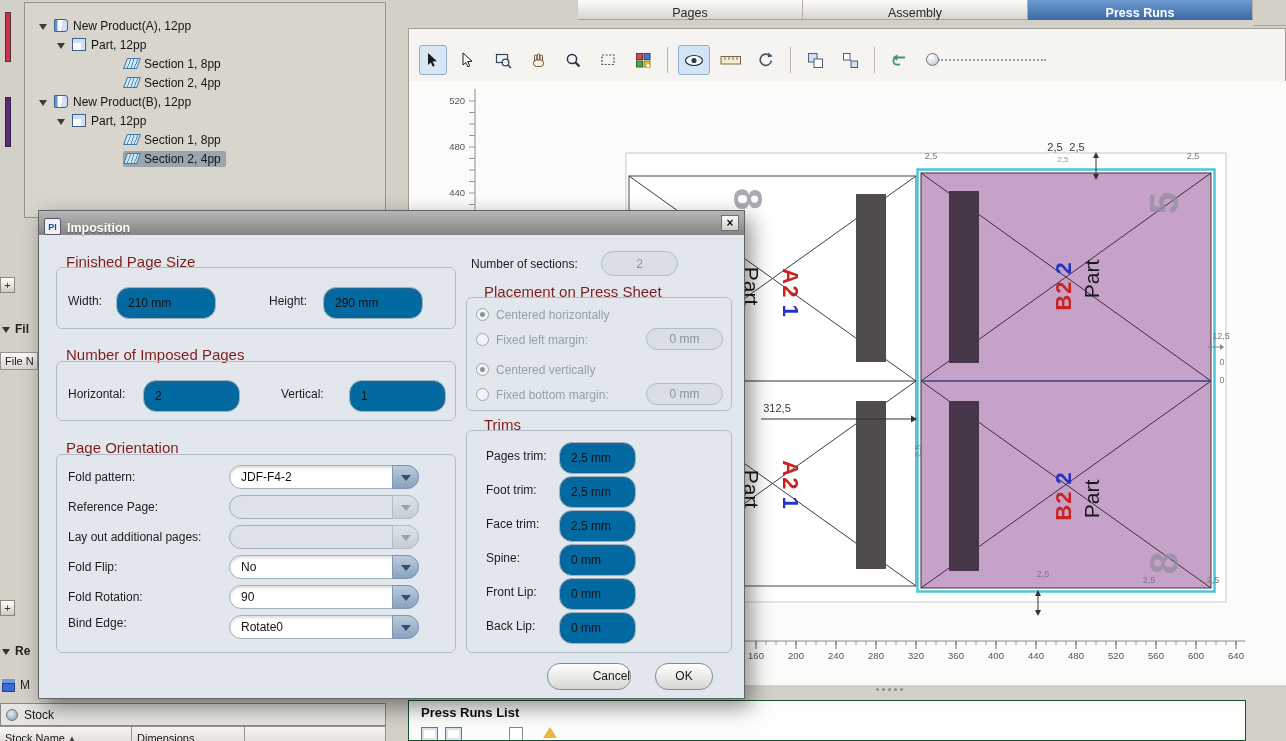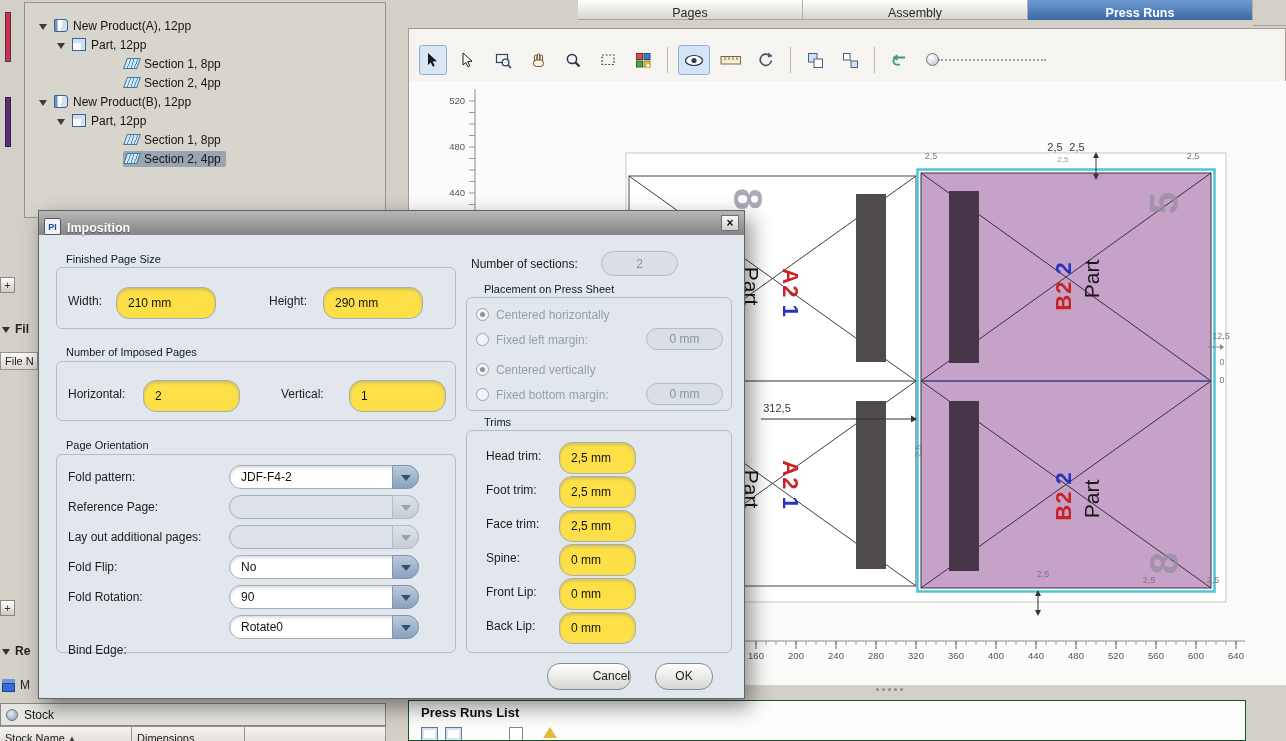--- a/index.html
+++ b/index.html
@@ -64,25 +64,25 @@
 .stock-panel{position:absolute;left:0;top:703px;width:386px;height:23px;background:#e7e5e1;border:1px solid #8a877f;display:flex;align-items:center;padding-left:5px;}
 .stock-hdrs{position:absolute;left:0;top:726px;width:386px;height:15px;display:flex;}
 .stock-hdrs .cell{height:23px;background:linear-gradient(#f6f5f3,#d9d5cf);border-right:1px solid #98948c;border-top:1px solid #98948c;font-size:11px;padding:0 5px;display:flex;align-items:center;white-space:nowrap;overflow:hidden;}
 
 
 .dialog{position:absolute;left:38px;top:210px;width:707px;height:489px;background:#e2e7ed;border:1px solid #5f6468;box-shadow:6px 8px 20px rgba(0,0,0,.45);z-index:20;}
 .dlg-title{position:absolute;left:0;top:0;right:0;height:24px;background:linear-gradient(#b7b7b7,#848484);display:flex;align-items:flex-end;padding:0 5px;}
 .dlg-logo{width:17px;height:17px;background:#f0f2f8;border:1px solid #556;border-radius:2px;font-size:9px;font-weight:bold;color:#234a9a;text-align:center;line-height:16px;margin-right:6px;flex:none;}
 .dlg-title-text{color:#fff;font-weight:bold;font-size:12.5px;text-shadow:0 1px 1px rgba(0,0,0,.4);}
 .dlg-close{position:absolute;right:5px;top:4px;width:18px;height:16px;background:linear-gradient(#fafafa,#cfcfcf);border:1px solid #707070;text-align:center;line-height:14px;font-size:12px;font-weight:bold;color:#111;}
-.grp-label{position:absolute;font-size:11px;color:#0f172a;}
+.grp-label{position:absolute;font-size:15px;color:#7f1d1d;}
 .grp-box{position:absolute;border:1px solid #b2bcc8;border-radius:6px;}
 .flabel{position:absolute;font-size:12px;color:#1c1c1c;white-space:nowrap;}
 .flabel.dis{color:#96a0a9;}
-.pill{position:absolute;height:25px;border:1px solid #a2afbc;border-radius:13px;background:#fde047;font-family:"Liberation Sans",sans-serif;font-size:12px;color:#111;padding:15px 11px;box-shadow:inset 0 2px 3px rgba(90,105,120,.25);outline:none;}
+.pill{position:absolute;height:25px;border:1px solid #a2afbc;border-radius:13px;background:#0369a1;font-family:"Liberation Sans",sans-serif;font-size:12px;color:#111;padding:15px 11px;box-shadow:inset 0 2px 3px rgba(90,105,120,.25);outline:none;}
 .pill.dis{background:#d9dfe5;color:#8893a0;box-shadow:none;border-color:#b2bcc6;text-align:center;padding:0 4px;}
 .dd{position:absolute;height:24px;border:1px solid #a2afbc;border-radius:12px;background:#fff;box-shadow:inset 0 2px 3px rgba(90,105,120,.22);}
 .dd-val{position:absolute;left:11px;top:4px;font-size:12px;color:#111;}
 .dd-btn{position:absolute;right:-1px;top:-1px;width:27px;height:24px;border-radius:0 12px 12px 0;background:linear-gradient(#bccbdd,#87a1be);border:1px solid #7e96b2;}
 .dd-btn::after{content:"";position:absolute;left:8px;top:9px;border:5px solid transparent;border-top:6px solid #33506e;}
 .dd.dis{background:#dde2e8;box-shadow:none;}
 .dd.dis .dd-btn{background:linear-gradient(#dde3e9,#c6cdd5);border-color:#b4bcc4;}
 .dd.dis .dd-btn::after{border-top-color:#98a2ac;}
 .radio{position:absolute;width:13px;height:13px;border-radius:50%;border:1px solid #9aa6b0;background:#f2f5f7;}
 .radio.on::after{content:"";position:absolute;left:3px;top:3px;width:5px;height:5px;border-radius:50%;background:#8a978a;}
@@ -465,29 +465,29 @@
     <span class="flabel" style="left:29px;top:349px;">Fold Flip:</span>
     <div class="dd" style="left:190px;top:344px;width:190px;">
       <span class="dd-val">No</span>
         <span class="dd-btn"></span>
     </div>
     <span class="flabel" style="left:29px;top:379px;">Fold Rotation:</span>
     <div class="dd" style="left:190px;top:374px;width:190px;">
       <span class="dd-val">90</span>
         <span class="dd-btn"></span>
     </div>
-    <span class="flabel" style="left:29px;top:432px;">Bind Edge:</span>
+    <span class="flabel" style="left:29px;top:405px;">Bind Edge:</span>
     <div class="dd" style="left:190px;top:404px;width:190px;">
       <span class="dd-val">Rotate0</span>
         <span class="dd-btn"></span>
     </div>
 
     <div class="grp-label" style="left:445px;top:205px;">Trims</div>
     <div class="grp-box" style="left:427px;top:219px;width:266px;height:223px;"></div>
-    <span class="flabel" style="left:447px;top:238px;">Head trim:</span>
+    <span class="flabel" style="left:447px;top:238px;">Pages trim:</span>
     <input class="pill" style="left: 520px; top: 231px; width: 77px;" value="2,5 mm">
     <span class="flabel" style="left:447px;top:272px;">Foot trim:</span>
     <input class="pill" style="left: 520px; top: 265px; width: 77px;" value="2,5 mm">
     <span class="flabel" style="left:447px;top:306px;">Face trim:</span>
     <input class="pill" style="left: 520px; top: 299px; width: 77px;" value="2,5 mm">
     <span class="flabel" style="left:447px;top:340px;">Spine:</span>
     <input class="pill" style="left: 520px; top: 333px; width: 77px;" value="0 mm">
     <span class="flabel" style="left:447px;top:374px;">Front Lip:</span>
     <input class="pill" style="left: 520px; top: 367px; width: 77px;" value="0 mm">
     <span class="flabel" style="left:447px;top:408px;">Back Lip:</span>

